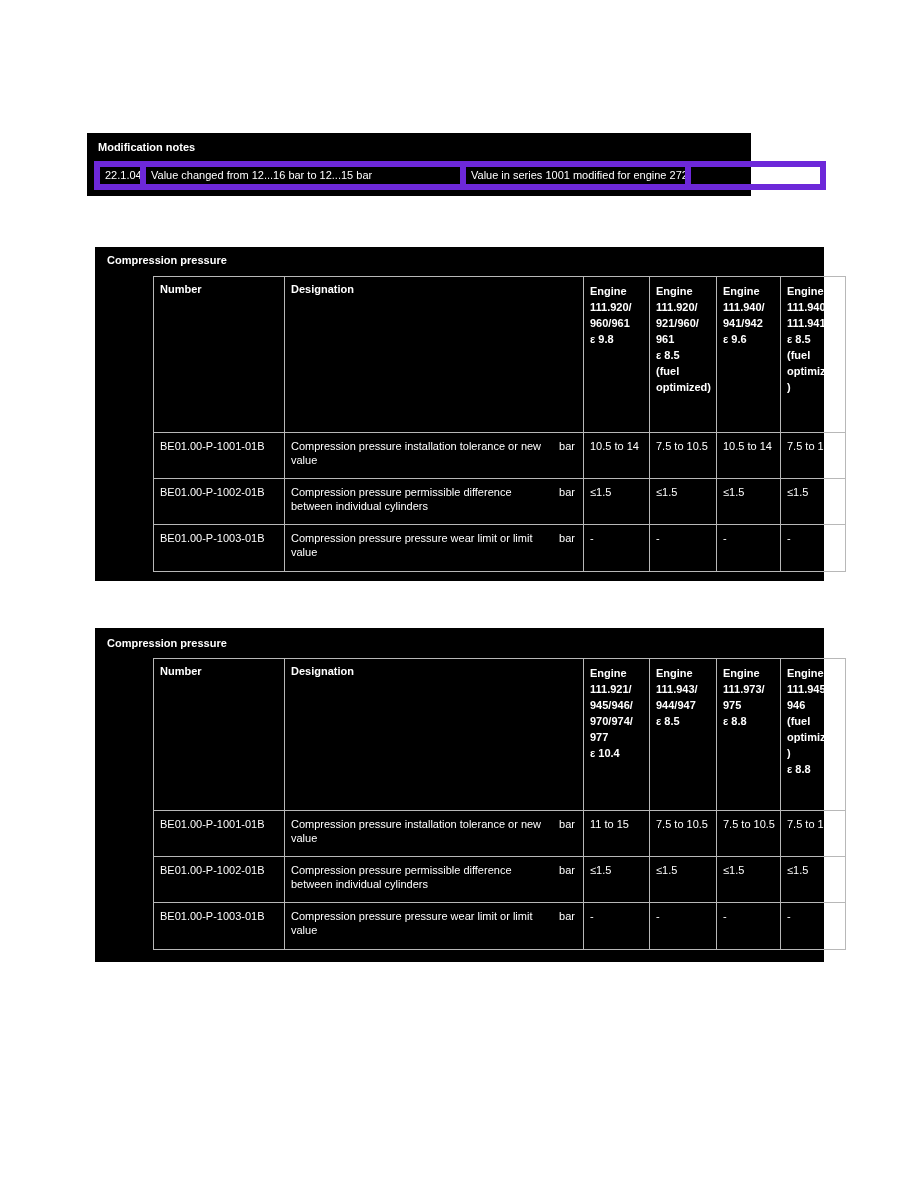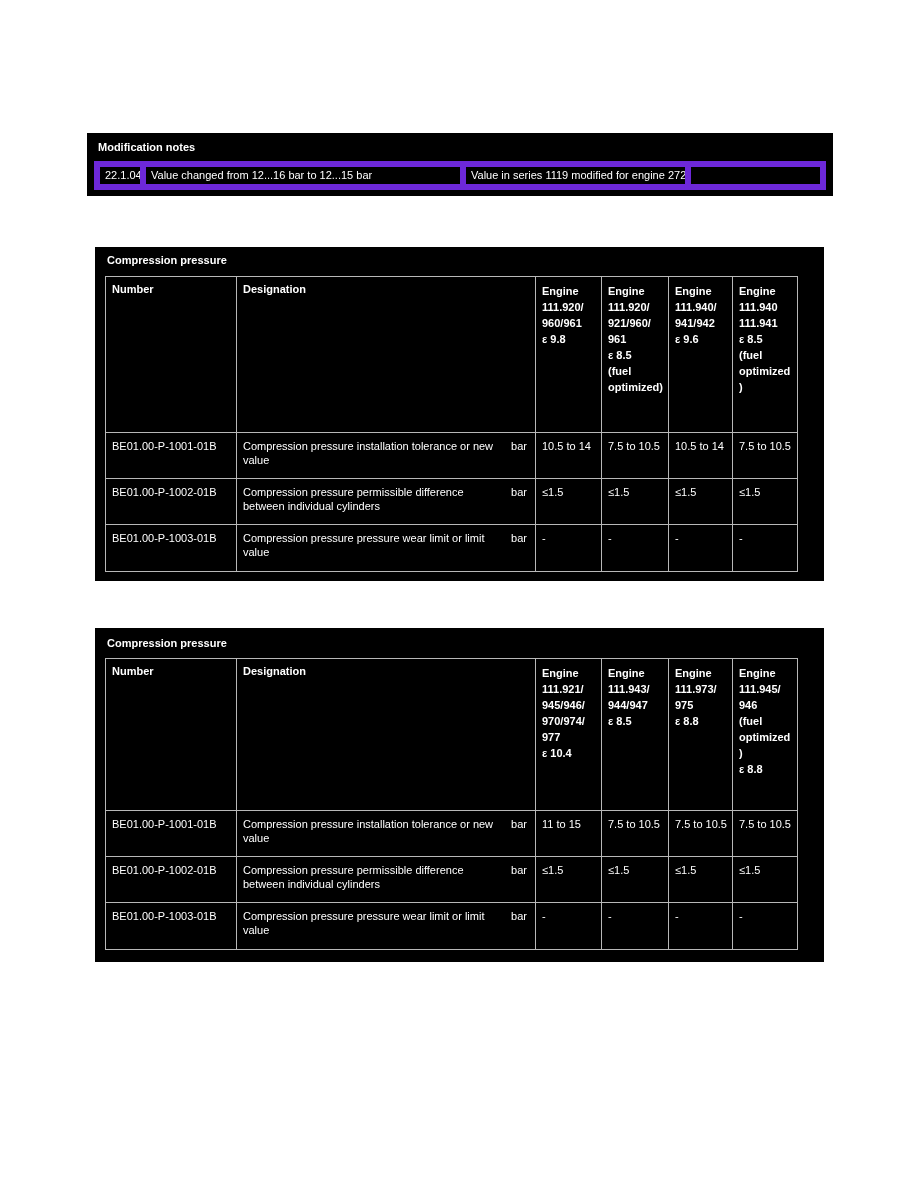--- a/index.html
+++ b/index.html
@@ -40,20 +40,21 @@
     vertical-align: middle;
   }
   
   table.spec-table {
     position: absolute;
     border-collapse: collapse;
     table-layout: fixed;
     font-size: 11px;
     color: #ffffff;
     border: 1px solid #dcdcdc;
+    margin-left: 48px;
   }
   table.spec-table th,
   table.spec-table td {
     border: 1px solid #b8b8b8;
     vertical-align: top;
     text-align: left;
     padding: 6px 6px;
     overflow: hidden;
   }
   table.spec-table th { font-weight: bold; }
@@ -80,34 +81,34 @@
     white-space: nowrap;
     line-height: 14px;
   }
   .value-cell { white-space: nowrap; line-height: 14px; }
 </style>
 </head>
 <body>
 
 <div class="page">
 
-  <section class="panel" style="left:87px; top:133px; width:746px; height:63px;text-decoration:underline;">
+  <section class="panel" style="left:87px; top:133px; width:664px; height:63px;text-decoration:underline;">
     <h2 class="panel-title" style="left:11px; top:8px;">Modification notes</h2>
     <table class="mod-table" style="left:7px; top:28px; width:726px;">
       <colgroup>
         <col style="width:46px">
           <col style="width:320px">
           <col style="width:225px">
           <col style="width:135px">
       </colgroup>
       <tbody>
         <tr style="height:19px;">
           <td>22.1.04</td>
           <td>Value changed from 12...16 bar to 12...15 bar</td>
-          <td>Value in series 1119 modified for engine 272</td>
+          <td>Value in series 1001 modified for engine 272</td>
           <td></td>
         </tr>
       </tbody>
     </table>
   </section>
 
   <section class="panel" style="left:95px; top:247px; width:729px; height:334px;">
     <h2 class="panel-title" style="left:12px; top:7px;">Compression pressure</h2>
     <table class="spec-table" style="left:10px; top:29px; width:692px;">
       <colgroup>

